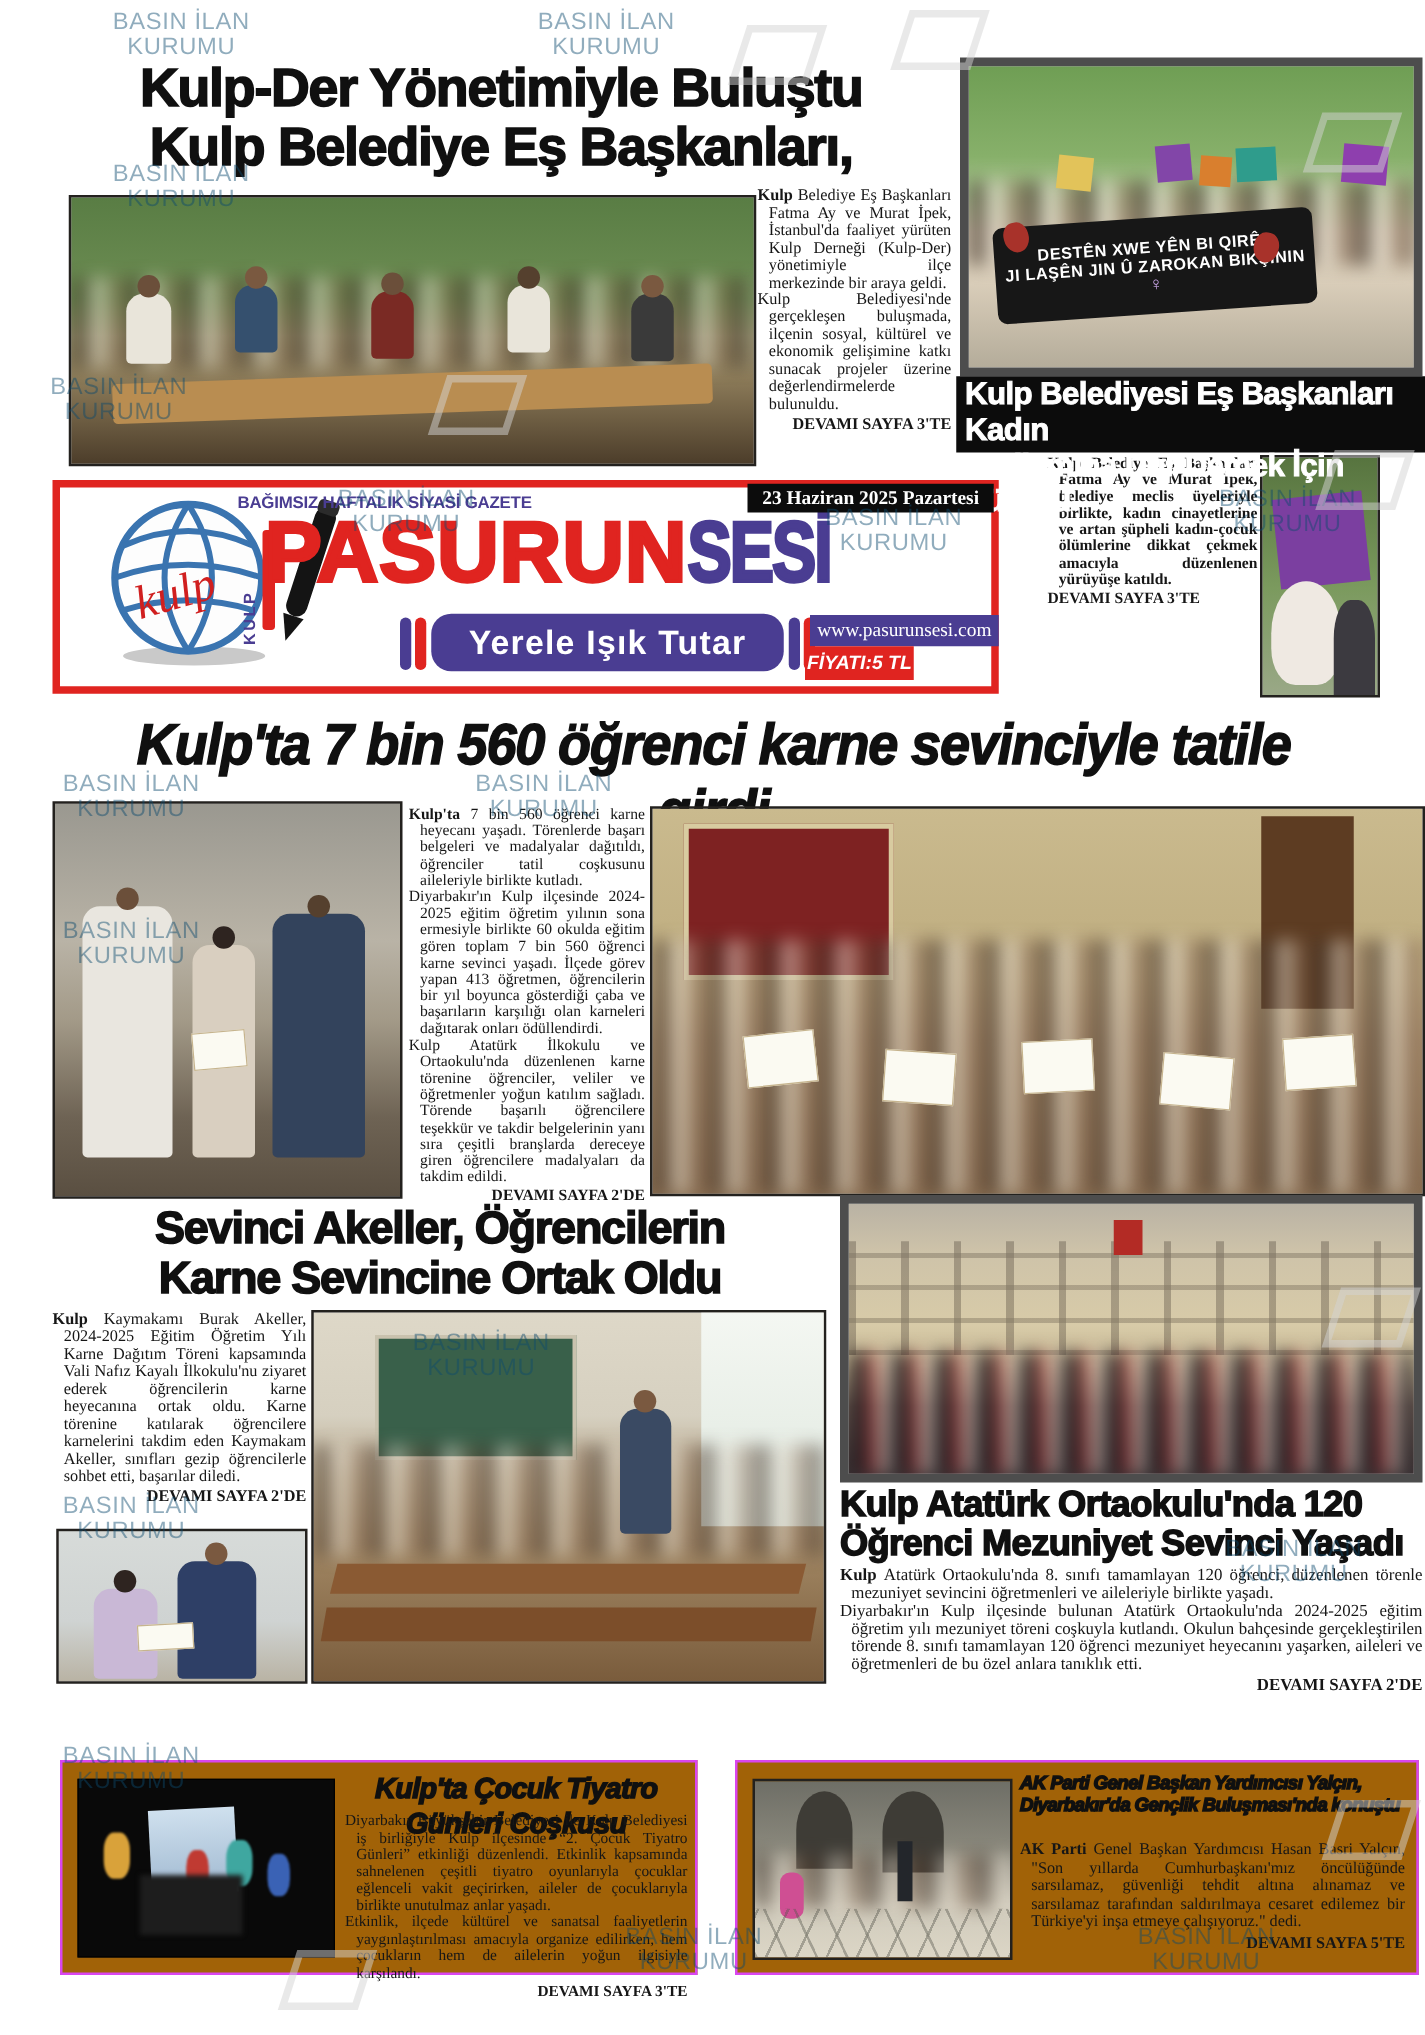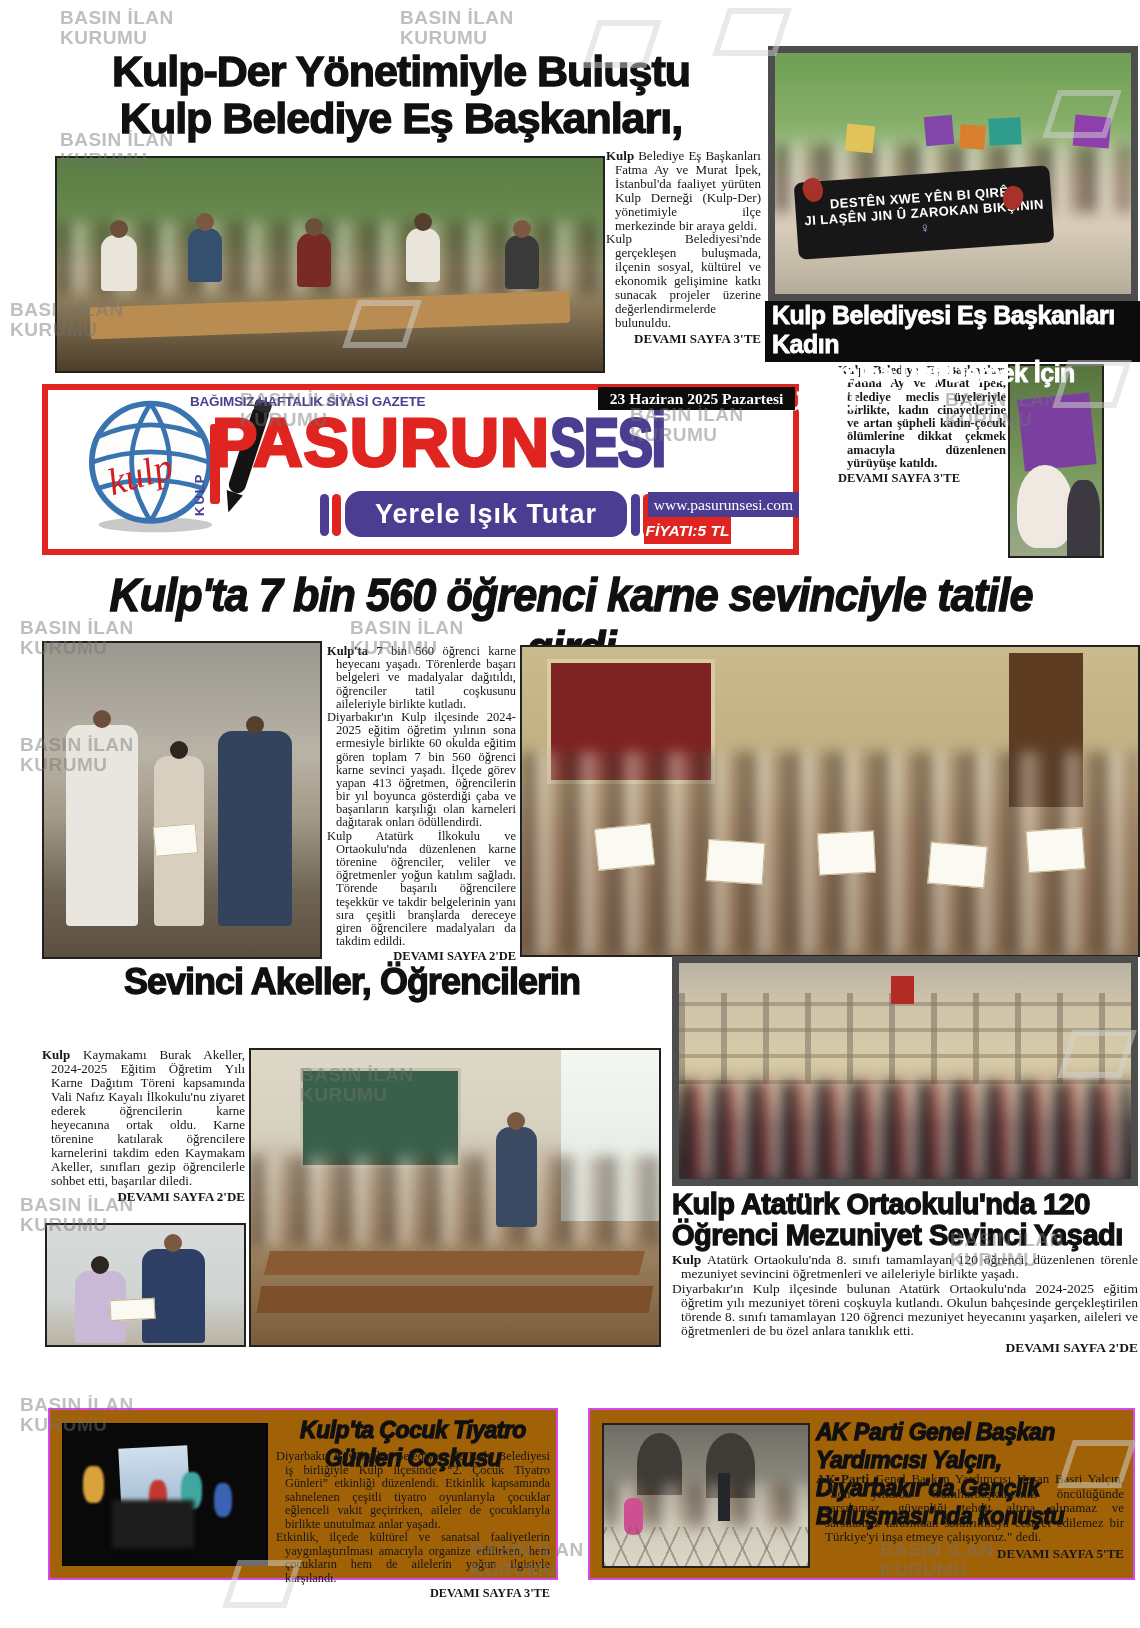--- a/index.html
+++ b/index.html
@@ -1,22 +1,22 @@
 <!DOCTYPE html>
 <html lang="tr"><head>
 <meta charset="utf-8">
 <title>Pasurun Sesi</title>
 <style>
   html,body{margin:0;padding:0;}
   body{width:1140px;height:1628px;position:relative;background:#ffffff;
        font-family:"Liberation Serif",serif;color:#161616;overflow:hidden;}
   .abs{position:absolute;}
   
-  .wm{position:absolute;width:170px;font-family:"Liberation Sans",sans-serif;
-      font-weight:bold;font-size:19px;line-height:1.05;color:#737373;opacity:.45;
+  .wm{position:absolute;width:170px;text-align:center;font-family:"Liberation Sans",sans-serif;
+      font-weight:normal;font-size:19px;line-height:1.05;color:#0c4a6e;opacity:.45;
       white-space:pre-line;z-index:40;pointer-events:none;letter-spacing:.5px;}
   .wm-box{position:absolute;width:52px;height:36px;border:6px solid #d4d4d4;opacity:.5;
       transform:skewX(-18deg);z-index:40;pointer-events:none;}
   
   .hl{font-family:"Liberation Sans",sans-serif;font-weight:bold;color:#101010;
       -webkit-text-stroke:1.3px #101010;letter-spacing:-1px;}
   .hl.center{text-align:center;}
   .hl.ital{font-style:italic;}
   
   .story{font-size:13px;line-height:1.07;}
@@ -220,20 +220,21 @@
   <div class="mottle" style="left:0;top:34%;width:100%;height:66%;opacity:.85"></div>
   <div class="cert" style="left:12%;top:58%;width:9%;height:13%;transform:rotate(-6deg)"></div>
   <div class="cert" style="left:30%;top:63%;width:9%;height:13%;transform:rotate(4deg)"></div>
   <div class="cert" style="left:48%;top:60%;width:9%;height:13%;transform:rotate(-3deg)"></div>
   <div class="cert" style="left:66%;top:64%;width:9%;height:13%;transform:rotate(5deg)"></div>
   <div class="cert" style="left:82%;top:59%;width:9%;height:13%;transform:rotate(-4deg)"></div>
 </div>
 
 <div class="abs hl center" style="left:42px;top:962px;width:620px;height:82px;font-size:36px;line-height:1.12">
   <div>Sevinci Akeller, Öğrencilerin</div>
+  <div>Karne Sevincine Ortak Oldu</div>
 </div>
 
 <div class="abs story" style="left:42px;top:1048px;width:203px;height:172px;font-size:13px;line-height:1.08">
   <p><b class="lead">Kulp</b><span>Kaymakamı Burak Akeller, 2024-2025 Eğitim Öğretim Yılı Karne Dağıtım Töreni kapsamında Vali Nafız Kayalı İlkokulu'nu ziyaret ederek öğrencilerin karne heyecanına ortak oldu. Karne törenine katılarak öğrencilere karnelerini takdim eden Kaymakam Akeller, sınıfları gezip öğrencilerle sohbet etti, başarılar diledi.</span></p>
   <div class="cont right">DEVAMI SAYFA 2'DE</div>
 </div>
 
 <div class="photo" style="left:45px;top:1223px;width:197px;height:120px;
      background:linear-gradient(180deg,#d7dbd9 0%,#cfd3d2 60%,#b9b3a4 100%)">
   <div class="person" style="left:14%;top:38%;width:26%;height:60%;background:#c9b8d6;--head:#2e2420"></div>
@@ -294,21 +295,21 @@
        background:linear-gradient(180deg,#6e6e66 0%,#8a887c 38%,#cfcabb 70%,#dcd6c6 100%)">
     <div class="shape" style="left:16%;top:6%;width:22%;height:44%;background:#3e3c36;border-radius:50% 50% 0 0"></div>
     <div class="shape" style="left:50%;top:6%;width:24%;height:46%;background:#3e3c36;border-radius:50% 50% 0 0"></div>
     <div class="mottle" style="left:0;top:42%;width:100%;height:30%;opacity:.8"></div>
     <div class="shape" style="left:10%;top:52%;width:9%;height:26%;background:#cf4f93;border-radius:8px"></div>
     <div class="shape" style="left:56%;top:34%;width:6%;height:34%;background:#23262b"></div>
     <div class="shape" style="left:0;top:72%;width:100%;height:28%;opacity:.7;background:
          repeating-linear-gradient(65deg,rgba(90,90,80,.6) 0 2px,transparent 2px 22px),
          repeating-linear-gradient(-65deg,rgba(90,90,80,.6) 0 2px,transparent 2px 22px)"></div>
   </div>
-  <div class="hl ital" style="position:absolute;left:226px;top:8px;width:308px;font-size:23px;line-height:1.22;letter-spacing:-.5px">
+  <div class="hl ital" style="position:absolute;left:226px;top:8px;width:308px;font-size:15px;line-height:1.22;letter-spacing:-.5px">
     <div>AK Parti Genel Başkan Yardımcısı Yalçın,</div>
     <div>Diyarbakır'da Gençlik Buluşması'nda konuştu</div>
   </div>
   <div class="story" style="position:absolute;left:226px;top:62px;width:308px;font-size:13px;line-height:1.12">
     <p><b class="lead">AK Parti</b><span>Genel Başkan Yardımcısı Hasan Basri Yalçın, "Son yıllarda Cumhurbaşkanı'mız öncülüğünde sarsılamaz, güvenliği tehdit altına alınamaz ve sarsılamaz tarafından saldırılmaya cesaret edilemez bir Türkiye'yi inşa etmeye çalışıyoruz." dedi.</span></p>
     <div class="cont right">DEVAMI SAYFA 5'TE</div>
   </div>
 </div>
 
 </body></html>

